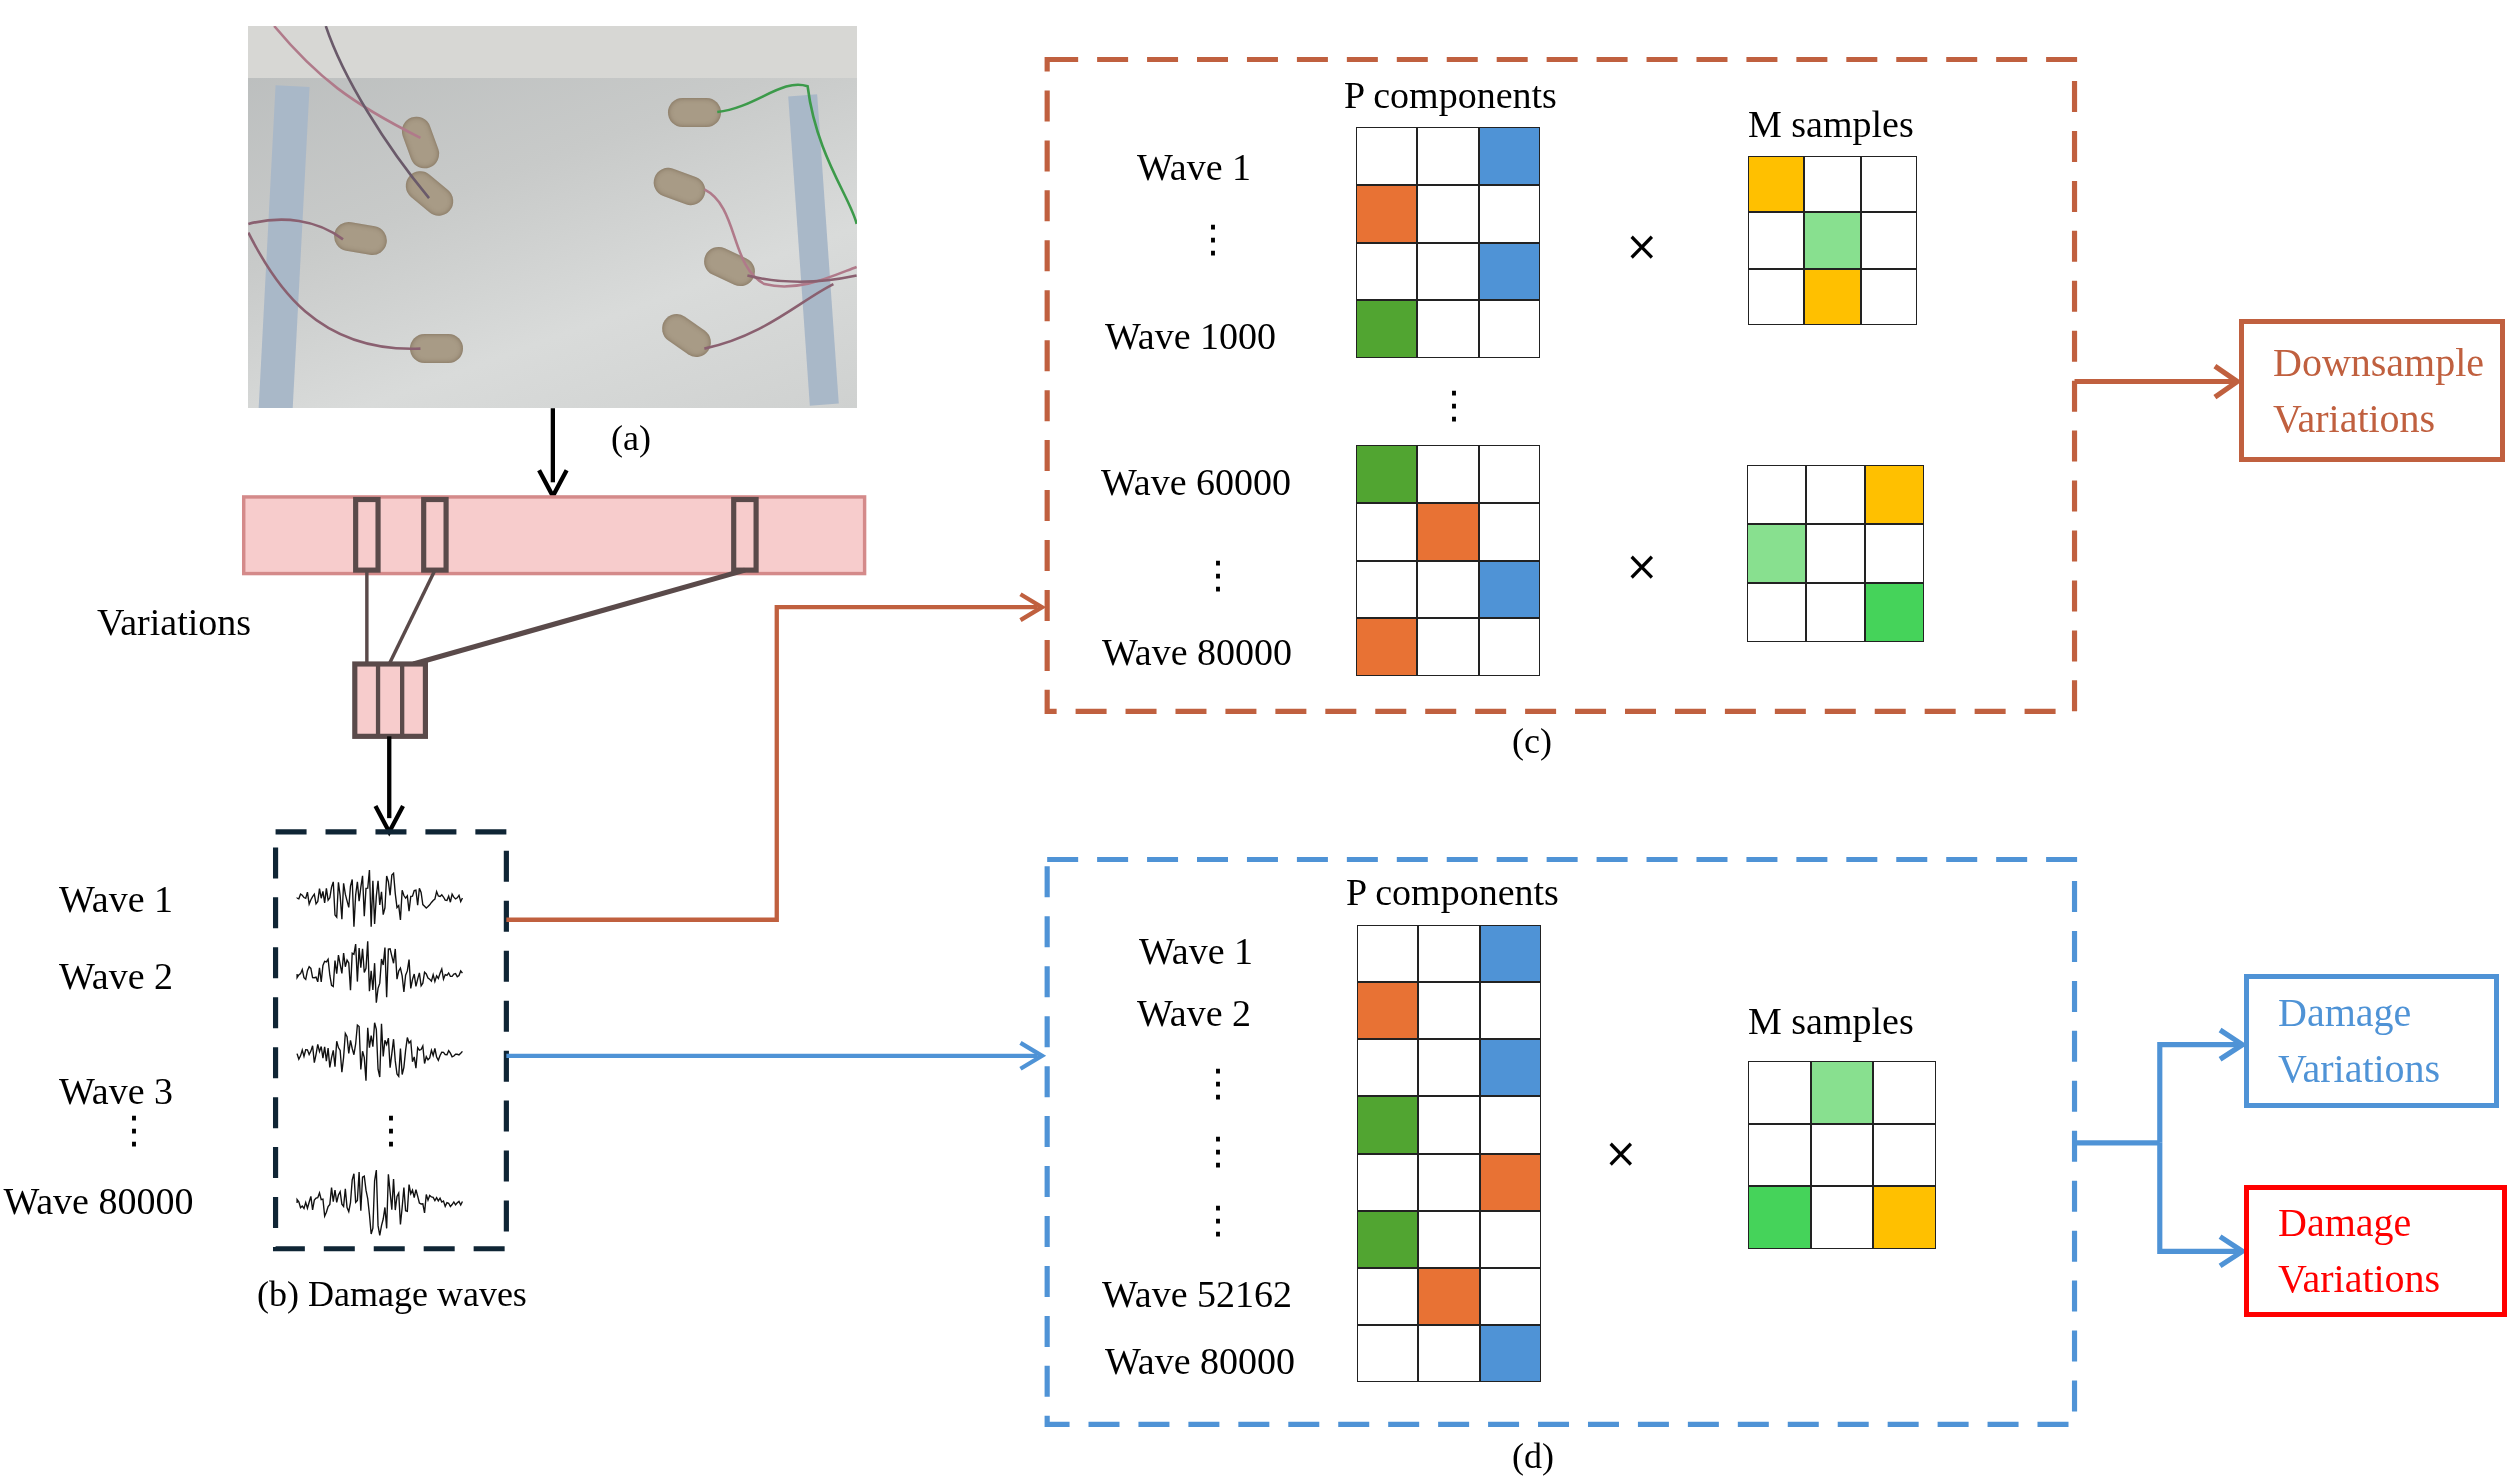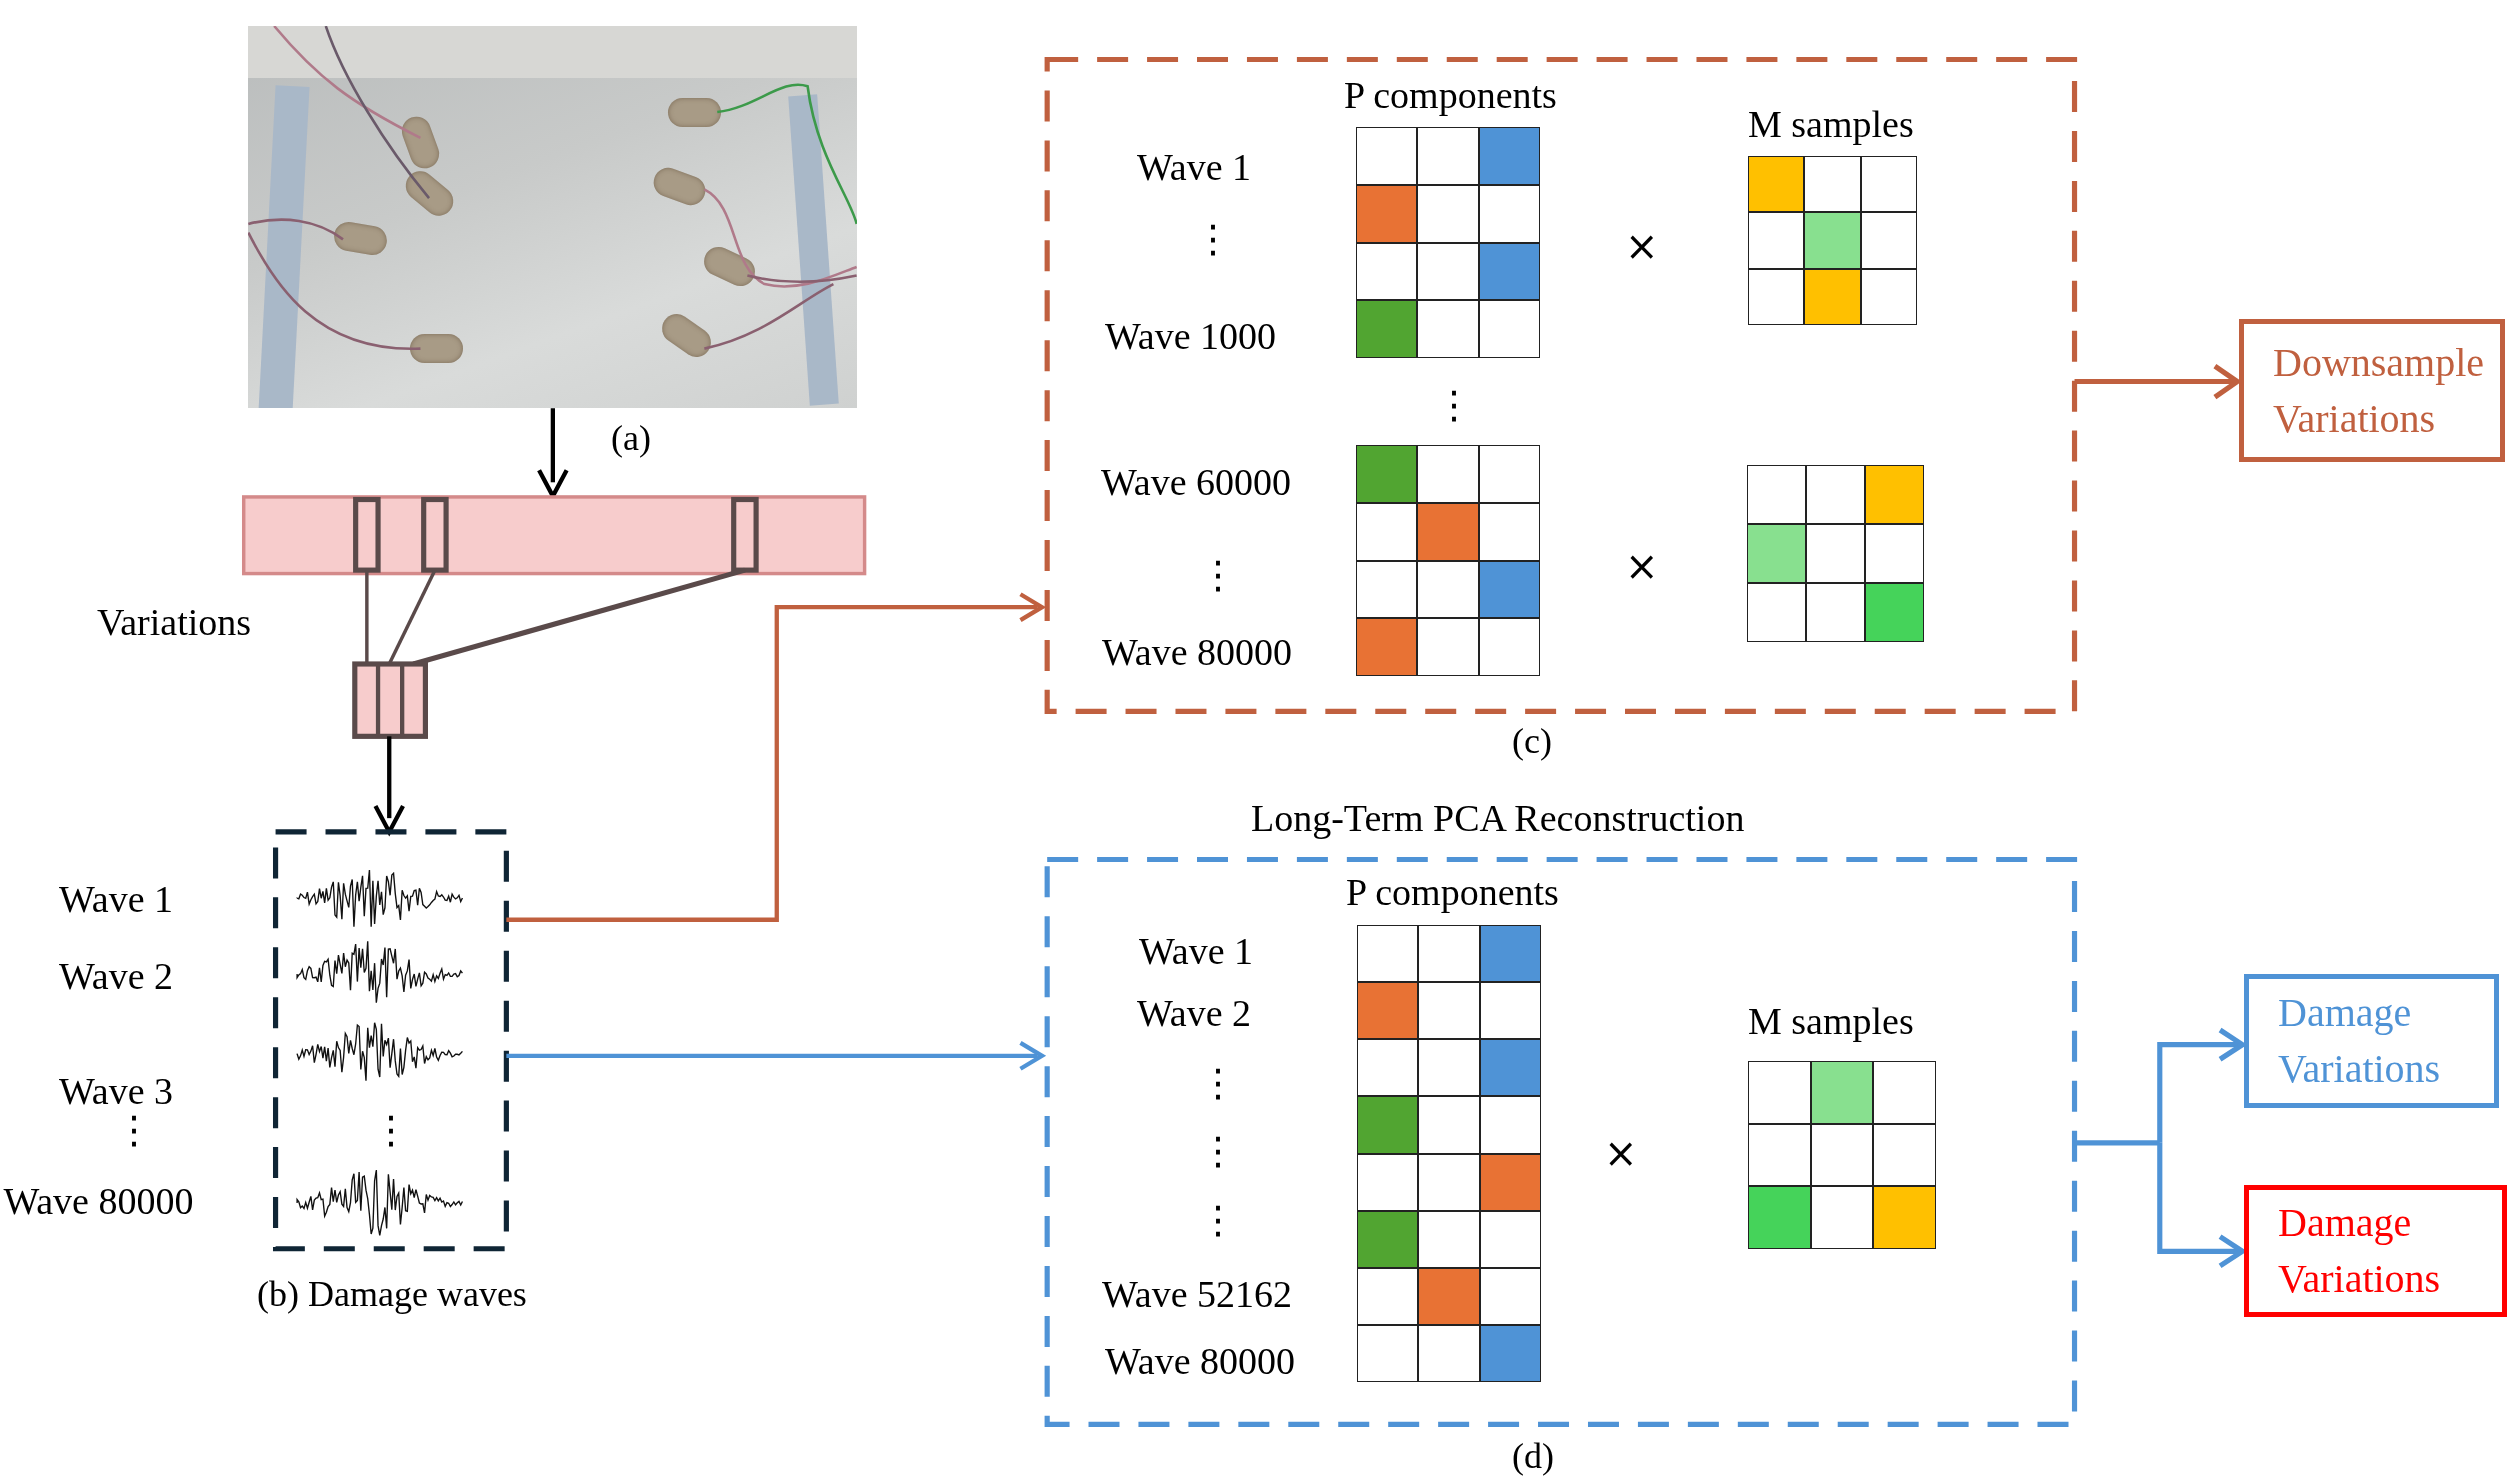--- a/index.html
+++ b/index.html
@@ -181,21 +181,20 @@
       <div class="cell" style="background: rgb(69, 211, 90);"></div>
     </div>
 
   <div class="txt cap" style="left:1512px;top:723px;">(c)</div>
 
   <div class="result" style="left:2239px;top:319px;width:266px;height:143px;border:5.2px solid #C0603F;color:#C0603F;">
     <span>Downsample</span>
     <span>Variations</span>
   </div>
 
-  <div class="txt title" style="left:1251px;top:799px;">Long-Term PCA Reconstruction</div>
   <div class="txt lbl" style="left:1346px;top:873px;">P components</div>
   <div class="txt lbl" style="left:1748px;top:1002px;">M samples</div>
 
   <div class="txt lbl" style="left:1139px;top:932px;">Wave 1</div>
   <div class="txt lbl" style="left:1137px;top:994px;">Wave 2</div>
   <div class="txt lbl" style="left:1199px;top:1064px;">⋮</div>
   <div class="txt lbl" style="left:1199px;top:1132px;">⋮</div>
   <div class="txt lbl" style="left:1199px;top:1201px;">⋮</div>
   <div class="txt lbl" style="left:1102px;top:1275px;">Wave 52162</div>
   <div class="txt lbl" style="left:1105px;top:1342px;">Wave 80000</div>

